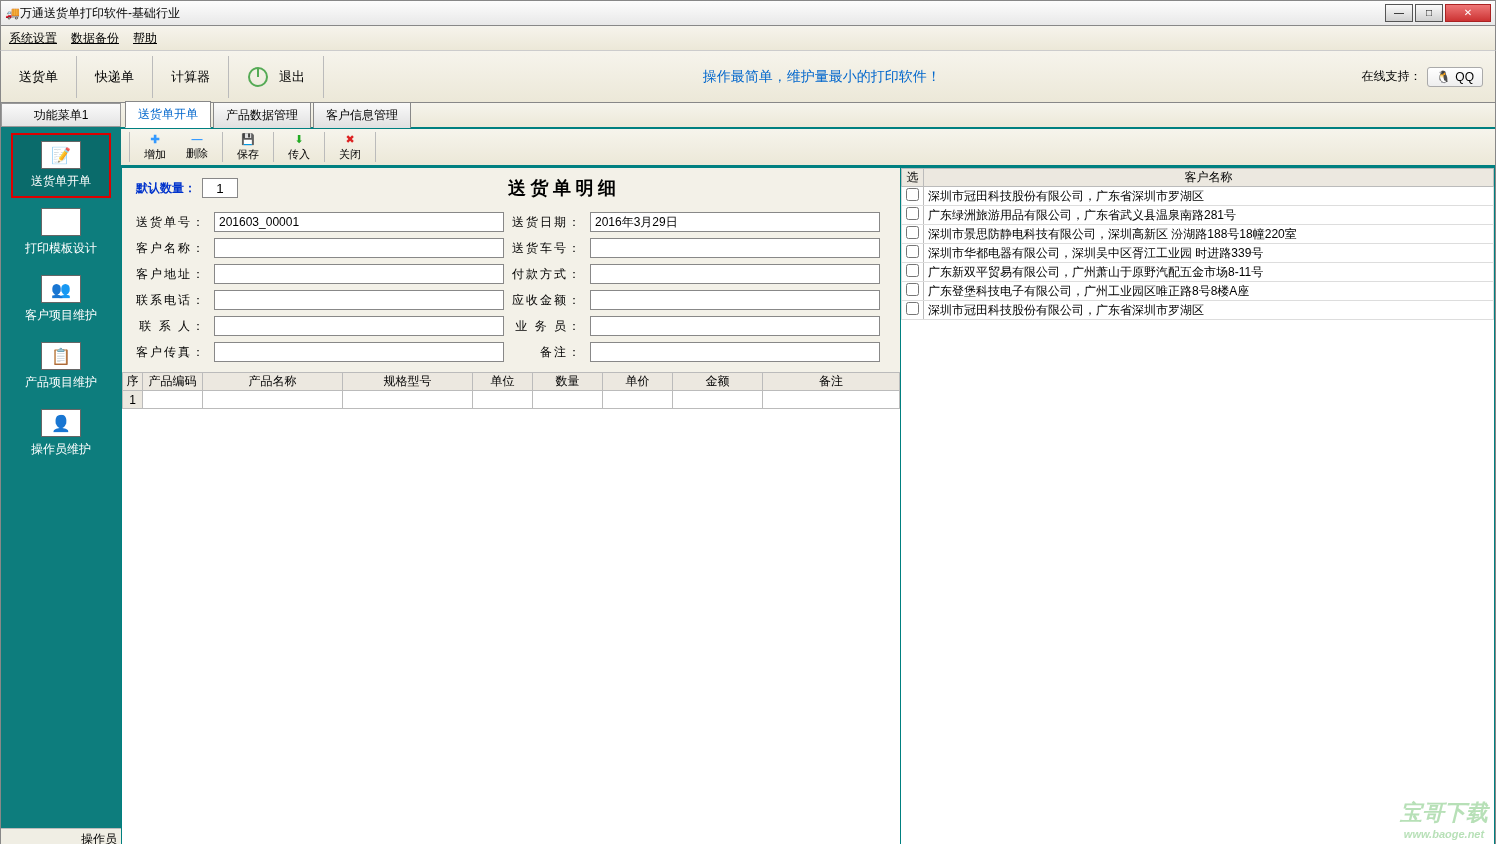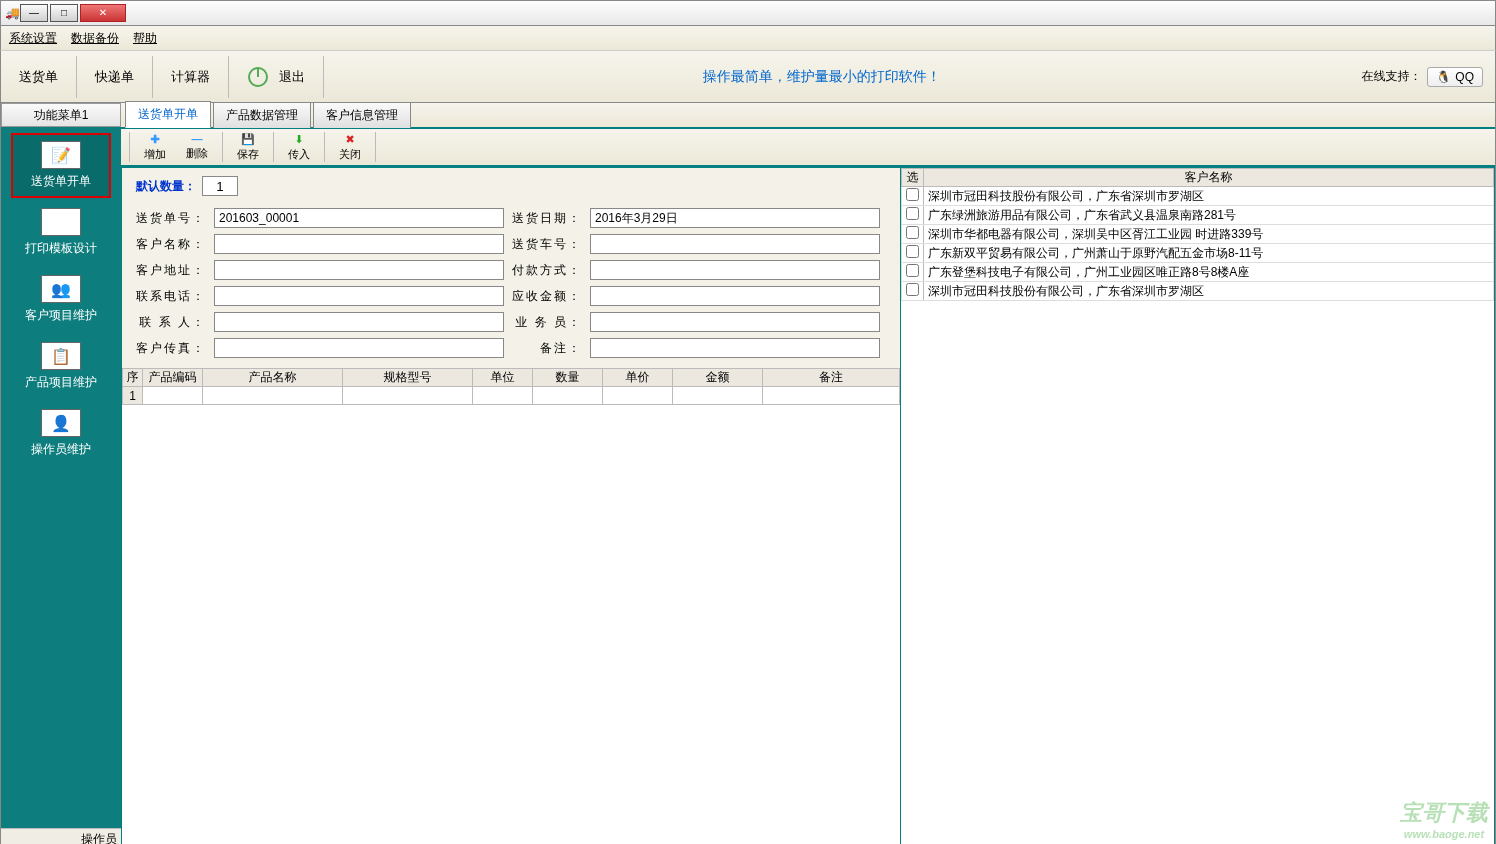--- a/index.html
+++ b/index.html
@@ -53,20 +53,21 @@
 .cust-pane td.chk { width:22px; text-align:center; border-right:1px solid #bbb; }
 .cust-pane input[type=checkbox] { margin:0; }
 .watermark { position:fixed; right:8px; bottom:4px; color:#8c8; font-size:22px; font-weight:bold; opacity:.6; pointer-events:none; font-style:italic; }
 .watermark small { display:block; font-size:11px; text-align:center; }
 </style>
 </head>
 <body>
 
 <div class="titlebar">
   <span>🚚</span>
+  <span class="title">万通送货单打印软件-基础行业</span>
   <div class="win-btns">
     <div class="win-btn">—</div>
     <div class="win-btn">□</div>
     <div class="win-btn close">✕</div>
   </div>
 </div>
 
 <div class="menubar">
   <span>系统设置</span>
   <span>数据备份</span>
@@ -171,20 +172,21 @@
           <span>关闭</span>
         </div>
       <div class="tb2-sep"></div>
     </div>
 
     <div class="content">
       <div class="form-pane">
         <div class="form-head">
           <span class="def">默认数量：</span>
           <input class="spin" type="text" value="1" style="">
+          <div class="title">送 货 单 明 细</div>
         </div>
         <div class="form-grid">
           <label>送货单号：</label>
           <input value="201603_00001" style="">
           <label>送货日期：</label>
           <input value="2016年3月29日" style="">
           <label>客户名称：</label>
           <input style="">
           <label>送货车号：</label>
           <input style="">
@@ -247,20 +249,24 @@
               <tr>
                 <td class="chk"><input type="checkbox" style=""></td>
                 <td>深圳市冠田科技股份有限公司，广东省深圳市罗湖区</td>
               </tr>
               <tr>
                 <td class="chk"><input type="checkbox" style=""></td>
                 <td>广东绿洲旅游用品有限公司，广东省武义县温泉南路281号</td>
               </tr>
               <tr>
                 <td class="chk"><input type="checkbox" style=""></td>
+                <td>深圳市景思防静电科技有限公司，深圳高新区 汾湖路188号18幢220室</td>
+              </tr>
+              <tr>
+                <td class="chk"><input type="checkbox" style=""></td>
                 <td>深圳市华都电器有限公司，深圳吴中区胥江工业园 时进路339号</td>
               </tr>
               <tr>
                 <td class="chk"><input type="checkbox" style=""></td>
                 <td>广东新双平贸易有限公司，广州萧山于原野汽配五金市场8-11号</td>
               </tr>
               <tr>
                 <td class="chk"><input type="checkbox" style=""></td>
                 <td>广东登堡科技电子有限公司，广州工业园区唯正路8号8楼A座</td>
               </tr>

